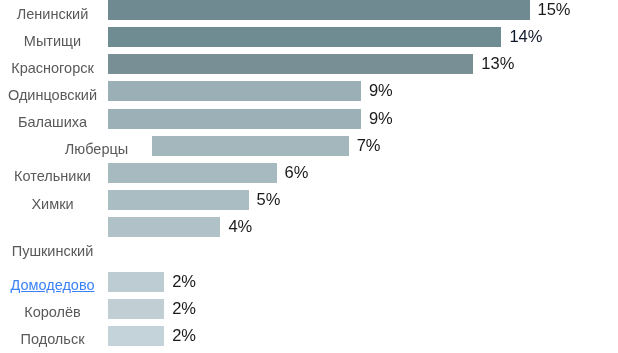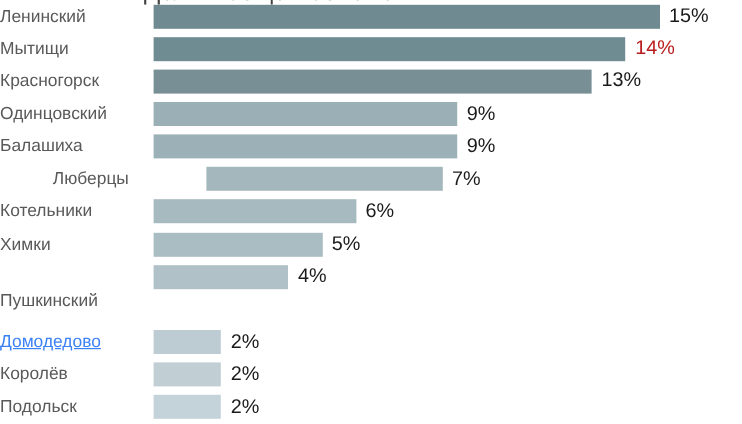--- a/index.html
+++ b/index.html
@@ -42,35 +42,35 @@
     height: 353px;
   }
   .row {
     position: absolute;
     left: 0;
     width: 618px;
     display: flex;
     align-items: center;
   }
   .cat-label {
-    width: 128px;
-    text-align: left;
+    width: 108px;
+    text-align: center;
     padding-right: 3px;
     font-size: 14.5px;
     color: #595959;
     white-space: nowrap;
     box-sizing: border-box;
     flex: 0 0 auto;
   }
   .bar-wrap {
     position: relative;
     flex: 1 1 auto;
     height: 100%;
     display: flex;
-    align-items: center;
+    align-items: flex-start;
   }
   .bar {
     height: 100%;
     background: #9fb4bc;
   }
   .val-label {
     font-size: 16.5px;
     color: #1a1a1a;
     padding-left: 8px;
     white-space: nowrap;
@@ -91,21 +91,21 @@
         <div class="cat-label" style="color: rgb(89, 89, 89);">Ленинский</div>
         <div class="bar-wrap">
           <div class="bar" style="width: 421.5px; height: 20px; background: rgb(111, 139, 145);"></div>
           <div class="val-label" style="color: rgb(26, 26, 26);">15%</div>
         </div>
       </div>
       <div class="row" style="top: 27.1538px; height: 27.1538px;">
         <div class="cat-label" style="color: rgb(89, 89, 89);">Мытищи</div>
         <div class="bar-wrap">
           <div class="bar" style="width: 393.4px; height: 20px; background: rgb(112, 140, 147);"></div>
-          <div class="val-label" style="color: #b91c1c;">14%</div>
+          <div class="val-label" style="color: #0f172a;">14%</div>
         </div>
       </div>
       <div class="row" style="top: 54.3077px; height: 27.1538px;">
         <div class="cat-label" style="color: rgb(89, 89, 89);">Красногорск</div>
         <div class="bar-wrap">
           <div class="bar" style="width: 365.3px; height: 20px; background: rgb(120, 143, 150);"></div>
           <div class="val-label" style="color: rgb(26, 26, 26);">13%</div>
         </div>
       </div>
       <div class="row" style="top: 81.4615px; height: 27.1538px;">

